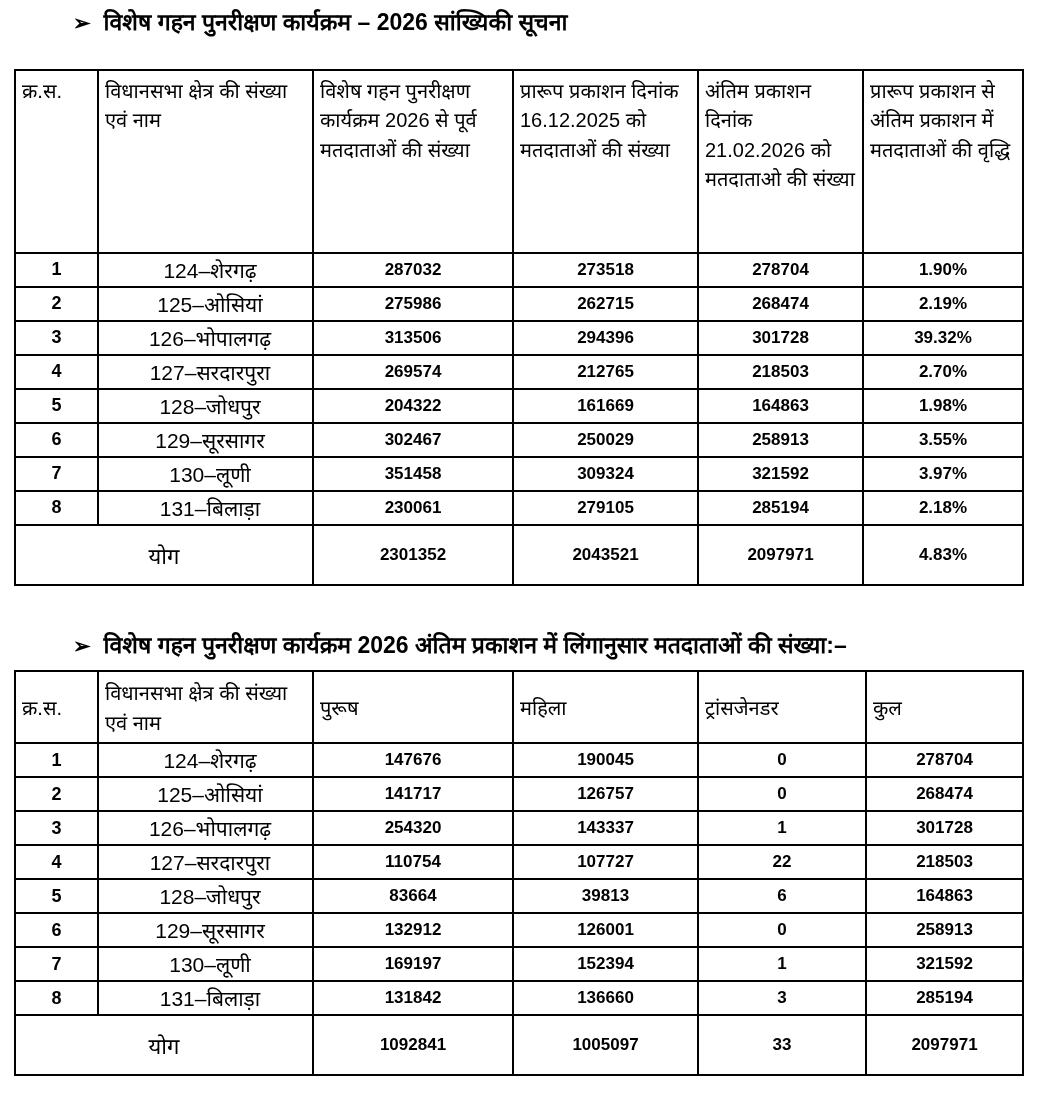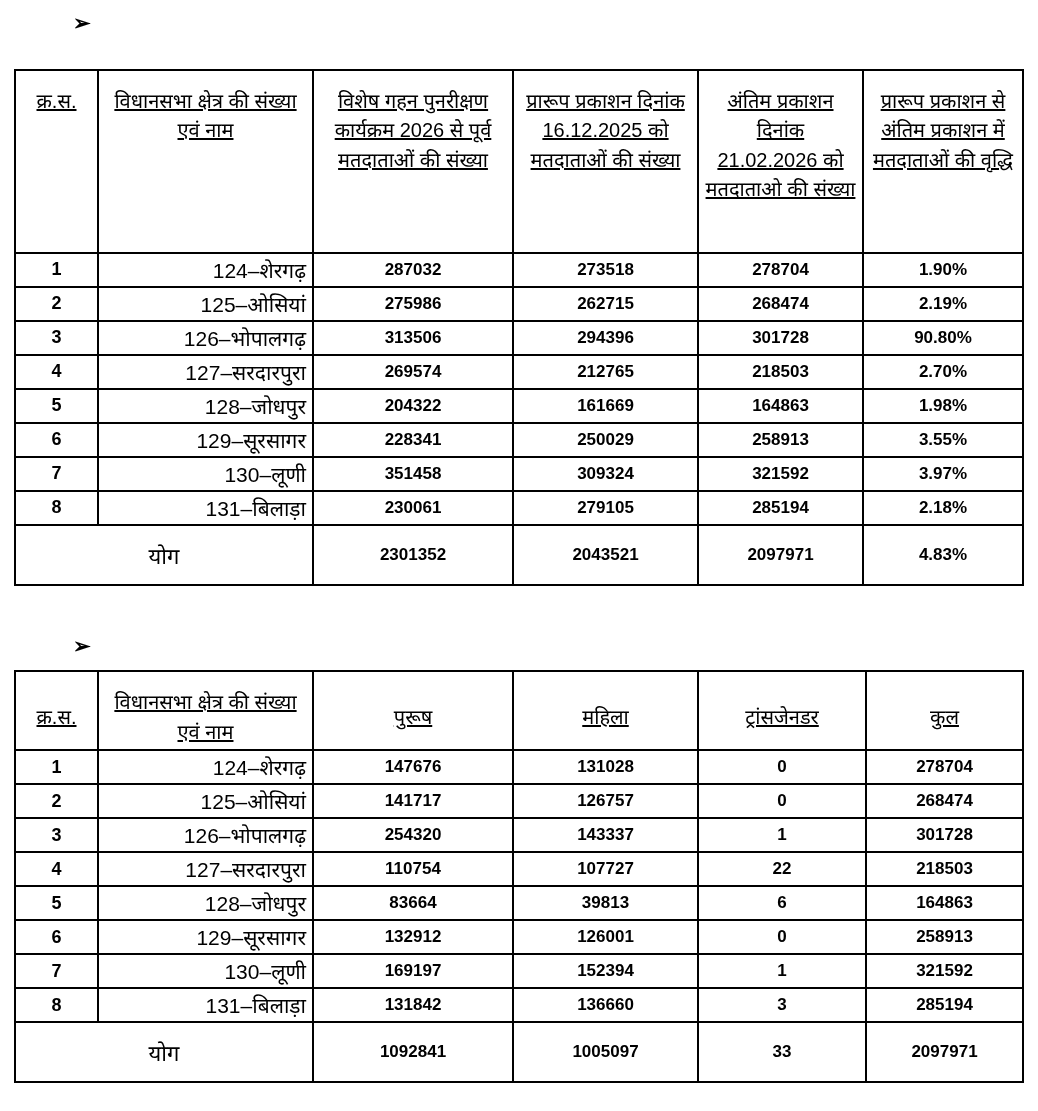--- a/index.html
+++ b/index.html
@@ -37,40 +37,40 @@
   #table-1 { margin-top: 30px; }
   #table-2 { margin-top: 9px; }
   th, td {
     border: 2px solid #000;
     padding: 2px 6px;
     overflow: hidden;
   }
   th {
     font-weight: normal;
     font-size: 20px;
-    text-align: center;
+    text-align: left;
     line-height: 1.48;
-    padding-top: 16px;
-    text-decoration: underline;
+    padding-top: 6px;
   }
   #table-1 th { height: 183px; vertical-align: top; }
   #table-2 th { height: 72px; vertical-align: middle; }
 
   td { height: 33px; }
   .c-sn   { text-align: center; font-weight: bold; font-size: 18px; }
-  .c-name { text-align: right; font-size: 21px; padding-left: 15px; white-space: nowrap; }
+  .c-name { text-align: center; font-size: 21px; padding-left: 15px; white-space: nowrap; }
   .c-num  { text-align: center; font-weight: bold; font-size: 17px; }
   tr.total-row td { height: 60px; margin-top: 35px; }
   .c-total-label { text-align: center; font-size: 22px; font-weight: normal; }
 </style>
 </head>
 <body>
 
 <div class="heading" id="heading-1">
   <span class="bullet">➢</span>
+  <span class="heading-text">विशेष गहन पुनरीक्षण कार्यक्रम – 2026 सांख्यिकी सूचना</span>
 </div>
 
 <table id="table-1">
   <colgroup>
     <col style="width:83px">
       <col style="width:215px">
       <col style="width:200px">
     <col style="width:185px">
       <col style="width:165px">
       <col style="width:160px">
@@ -101,42 +101,42 @@
         <td class="c-num">262715</td>
         <td class="c-num">268474</td>
         <td class="c-num">2.19%</td>
       </tr>
       <tr>
         <td class="c-sn">3</td>
         <td class="c-name">126–भोपालगढ़</td>
         <td class="c-num">313506</td>
         <td class="c-num">294396</td>
         <td class="c-num">301728</td>
-        <td class="c-num">90.80%</td>
+        <td class="c-num">39.32%</td>
       </tr>
       <tr>
         <td class="c-sn">4</td>
         <td class="c-name">127–सरदारपुरा</td>
         <td class="c-num">269574</td>
         <td class="c-num">212765</td>
         <td class="c-num">218503</td>
         <td class="c-num">2.70%</td>
       </tr>
       <tr>
         <td class="c-sn">5</td>
         <td class="c-name">128–जोधपुर</td>
         <td class="c-num">204322</td>
         <td class="c-num">161669</td>
         <td class="c-num">164863</td>
         <td class="c-num">1.98%</td>
       </tr>
       <tr>
         <td class="c-sn">6</td>
         <td class="c-name">129–सूरसागर</td>
-        <td class="c-num">228341</td>
+        <td class="c-num">302467</td>
         <td class="c-num">250029</td>
         <td class="c-num">258913</td>
         <td class="c-num">3.55%</td>
       </tr>
       <tr>
         <td class="c-sn">7</td>
         <td class="c-name">130–लूणी</td>
         <td class="c-num">351458</td>
         <td class="c-num">309324</td>
         <td class="c-num">321592</td>
@@ -157,20 +157,21 @@
       <td class="c-num">2301352</td>
       <td class="c-num">2043521</td>
       <td class="c-num">2097971</td>
       <td class="c-num">4.83%</td>
     </tr>
   </tbody>
 </table>
 
 <div class="heading" id="heading-2">
   <span class="bullet">➢</span>
+  <span class="heading-text">विशेष गहन पुनरीक्षण कार्यक्रम 2026 अंतिम प्रकाशन में लिंगानुसार मतदाताओं की संख्या:–</span>
 </div>
 
 <table id="table-2">
   <colgroup>
     <col style="width:83px">
       <col style="width:215px">
       <col style="width:200px">
     <col style="width:185px">
       <col style="width:168px">
       <col style="width:157px">
@@ -183,21 +184,21 @@
       <th>महिला</th>
       <th>ट्रांसजेनडर</th>
       <th>कुल</th>
     </tr>
   </thead>
   <tbody>
       <tr>
         <td class="c-sn">1</td>
         <td class="c-name">124–शेरगढ़</td>
         <td class="c-num">147676</td>
-        <td class="c-num">131028</td>
+        <td class="c-num">190045</td>
         <td class="c-num">0</td>
         <td class="c-num">278704</td>
       </tr>
       <tr>
         <td class="c-sn">2</td>
         <td class="c-name">125–ओसियां</td>
         <td class="c-num">141717</td>
         <td class="c-num">126757</td>
         <td class="c-num">0</td>
         <td class="c-num">268474</td>

